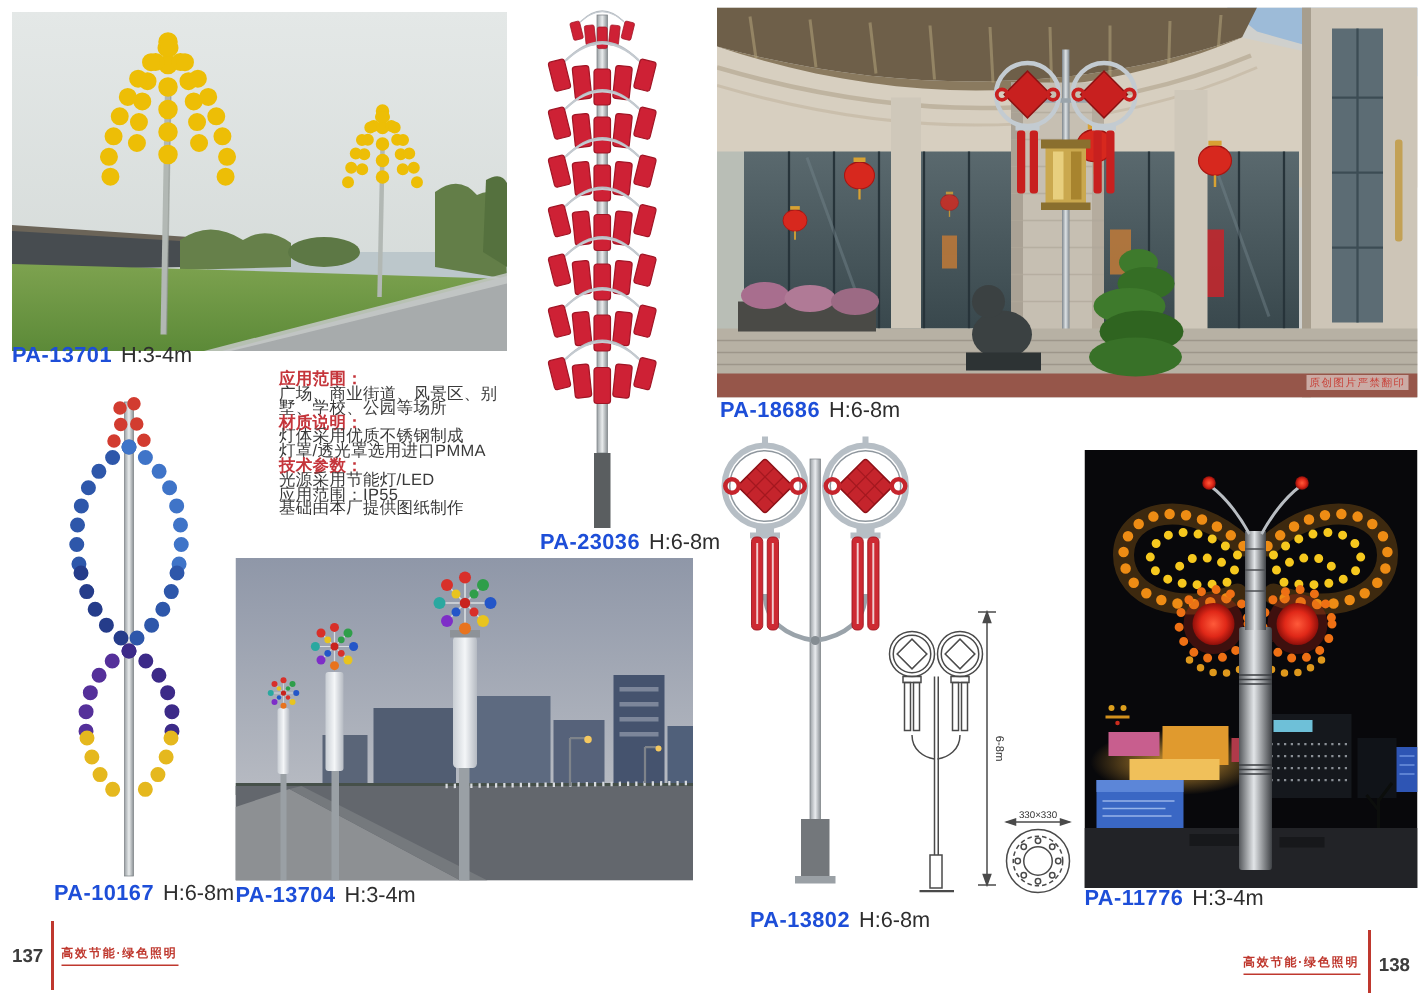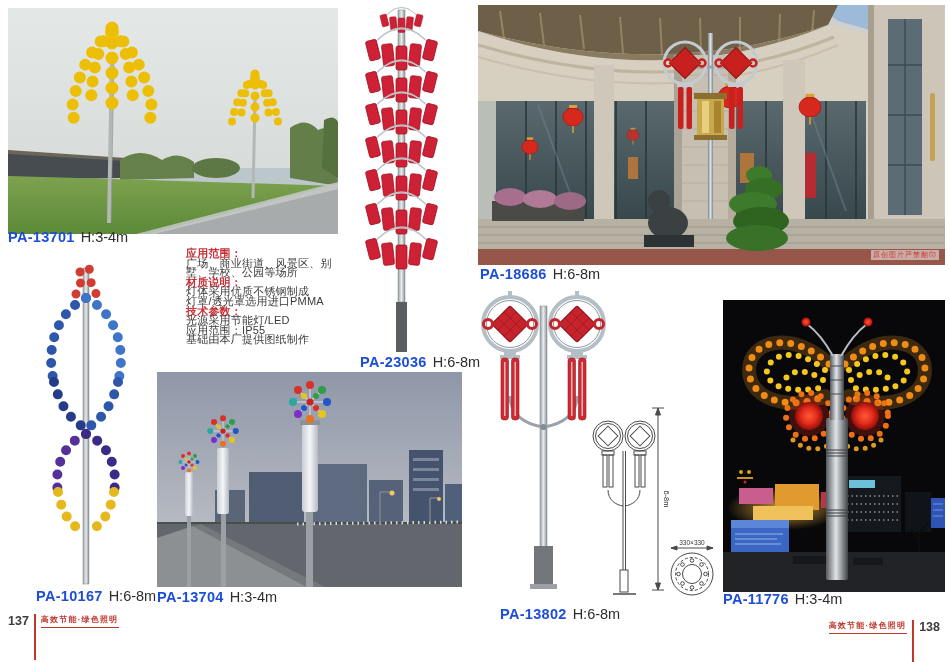--- a/index.html
+++ b/index.html
@@ -8,21 +8,21 @@
   figure{position:absolute;margin:0;padding:0;}
   figure svg{display:block;width:100%;height:100%;}
   .plabel{position:absolute;font-size:14.5px;white-space:nowrap;line-height:1.1;}
   .plabel .model{color:#1d4ed8;font-weight:bold;margin-right:6px;letter-spacing:.3px;}
   .plabel .hval{color:#2e2e2e;}
   .specs{position:absolute;left:186px;top:249px;width:160px;font-size:11px;line-height:9.6px;
          color:#3a3a3a;letter-spacing:.2px;}
   .sp-title{color:#c5353b;font-weight:bold;}
   .watermark{position:absolute;right:6px;bottom:5px;font-size:7px;color:#c84038;
              background:rgba(255,255,255,.5);padding:0 2px;letter-spacing:1px;}
-  .footer{position:absolute;display:flex;align-items:flex-start;}
+  .footer{position:absolute;display:flex;align-items:center;}
   .footer .pnum{font-size:12.5px;font-weight:bold;color:#3c3c3c;line-height:1;padding-top:1px;}
   .footer .vline{width:2px;height:46px;background:#bf382e;margin:0 5px;}
   .footer .slogan{font-size:8px;font-weight:bold;color:#bf382e;letter-spacing:1.2px;
                   border-bottom:1.5px solid #bf382e;padding:2px 1px 3px 0;line-height:1;}
   .footer-left{left:8px;top:614px;}
   .footer-right{right:10px;top:620px;}
 </style>
 </head>
 <body>
 

